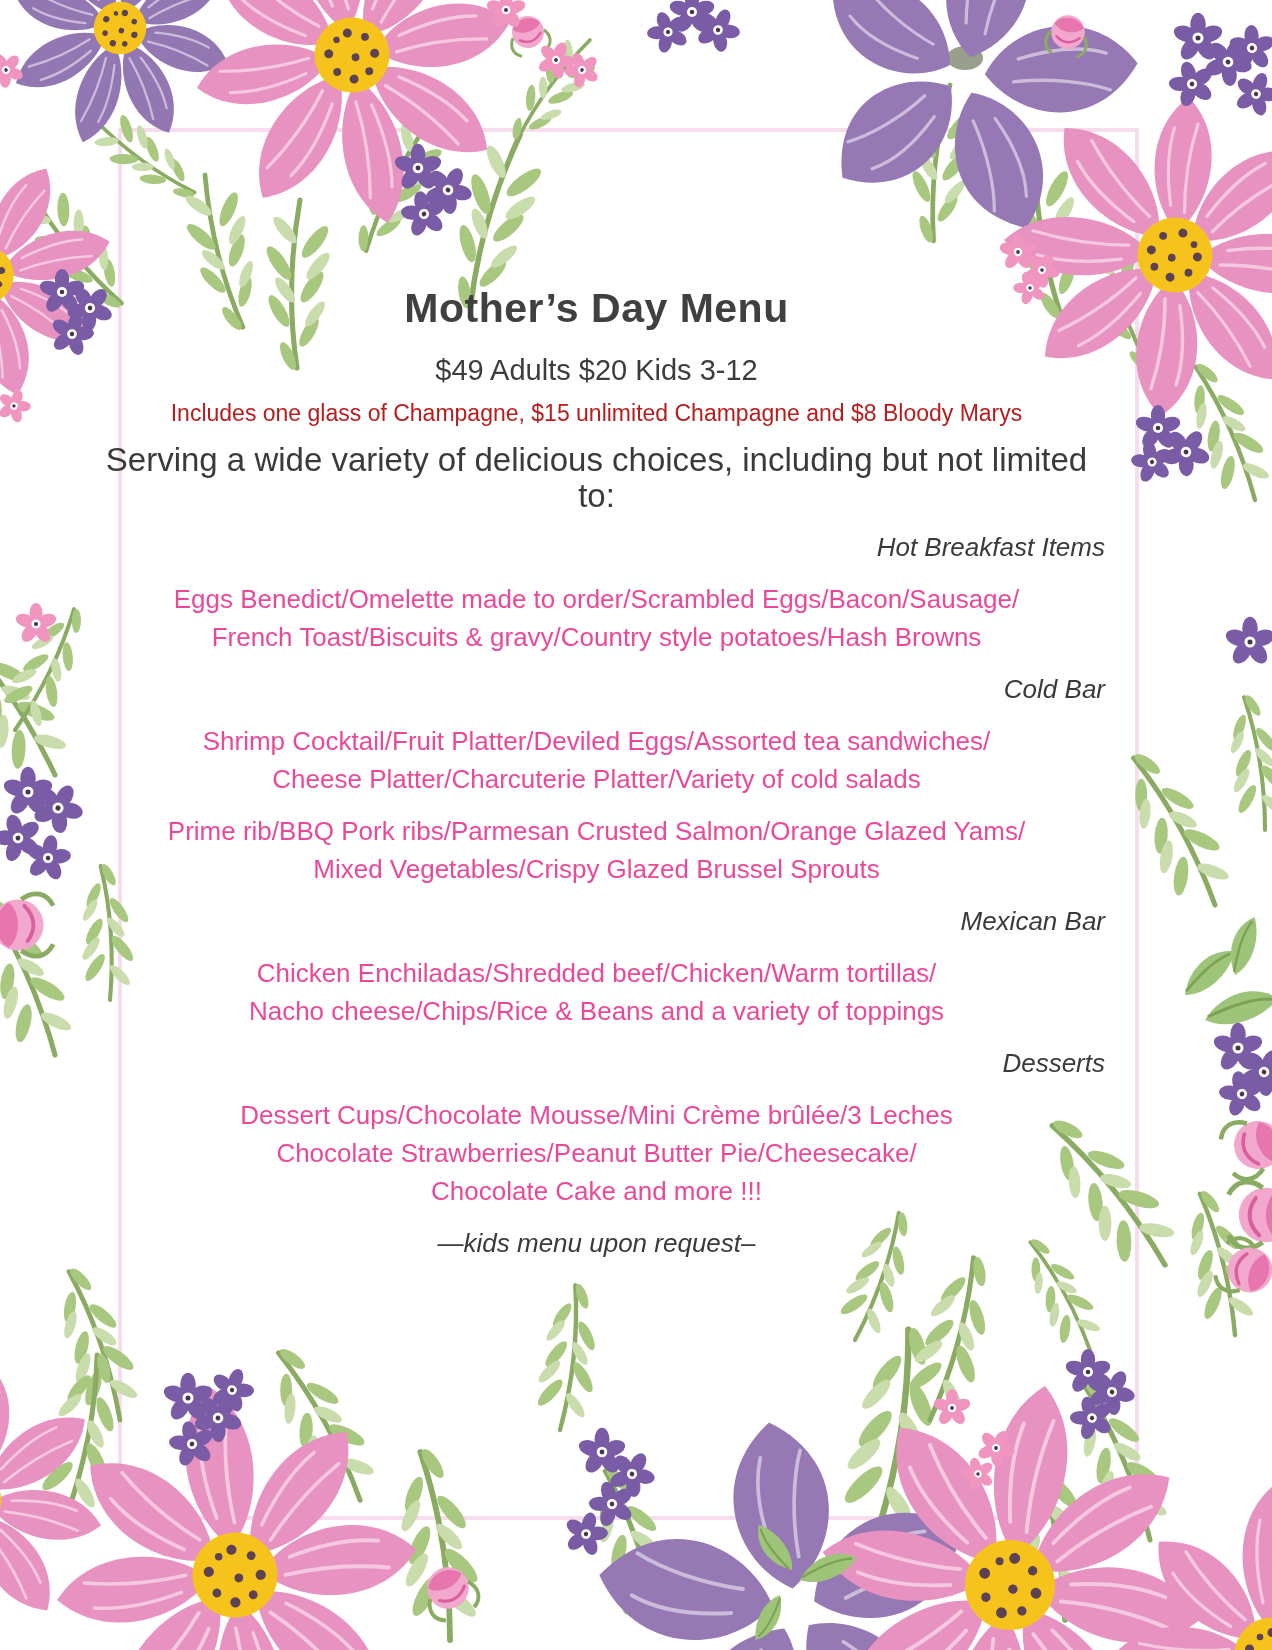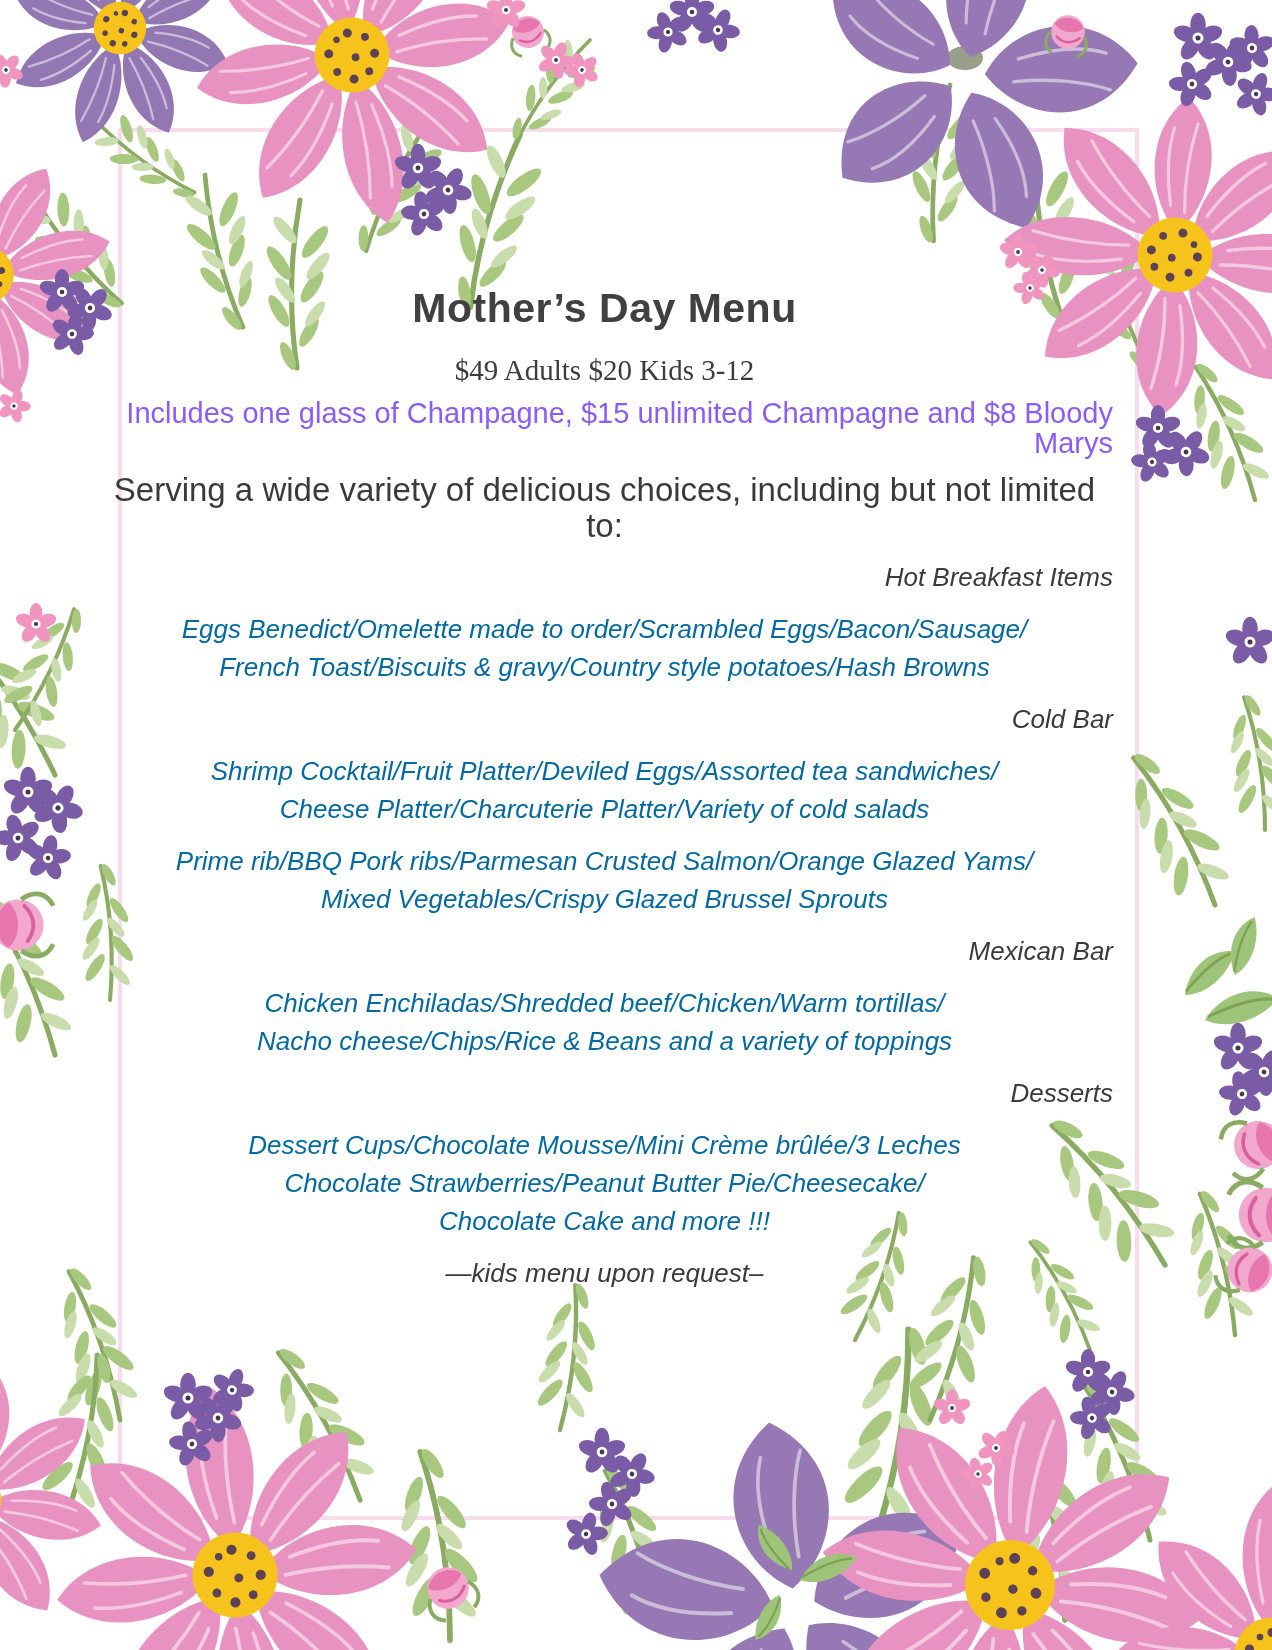--- a/index.html
+++ b/index.html
@@ -2,30 +2,30 @@
 <html><head>
 <meta charset="utf-8">
 <style>
   html,body{margin:0;padding:0;background:#ffffff;}
   .page{
     position:relative;width:1272px;height:1650px;background:#ffffff;
     overflow:hidden;font-family:"Liberation Sans",sans-serif;
   }
   .florals{position:absolute;left:0;top:0;width:1272px;height:1650px;z-index:1;}
   .content{
-    position:absolute;left:96px;top:278px;width:1017px;z-index:2;
+    position:absolute;left:88px;top:278px;width:1017px;z-index:2;
     text-align:center;color:#3a3a3a;
   }
   .title{font-size:41px;line-height:60px;font-weight:700;color:#404040;margin:0 0 14px;letter-spacing:.5px;}
-  .price{font-size:29px;line-height:36px;margin:12px 0 10px;color:#3c3c3c;font-family:Liberation Serif, serif;}
-  .includes{font-size:29px;line-height:30px;margin:0 0 14px;color:#8b5cf6;text-align:right;}
+  .price{font-size:29px;line-height:36px;margin:12px 0 10px;color:#3c3c3c;}
+  .includes{font-size:23px;line-height:30px;margin:0 0 14px;color:#b91c1c;}
   .intro{font-size:33px;line-height:36px;margin:0 0 14px;color:#3a3a3a;}
   .section-heading{font-size:26px;line-height:38px;font-weight:400;font-style:italic;margin:0 0 14px;color:#3a3a3a;text-align:right;}
   .section-lines{margin:0 0 14px;}
-  .menu-line{font-size:26px;line-height:38px;color:#0369a1;font-style:italic;}
+  .menu-line{font-size:26px;line-height:38px;color:#ec4899;}
   .footnote{font-size:26px;line-height:38px;font-style:italic;margin:14px 0 0;color:#3a3a3a;}
 </style>
 </head>
 <body>
 
 <div class="page">
 
   <svg class="florals" viewBox="0 0 1272 1650" xmlns="http://www.w3.org/2000/svg">
     <defs>
       <path id="ptl" d="M0,-16 C-22,-36 -30,-84 0,-110 C30,-84 22,-36 0,-16 Z"></path>

